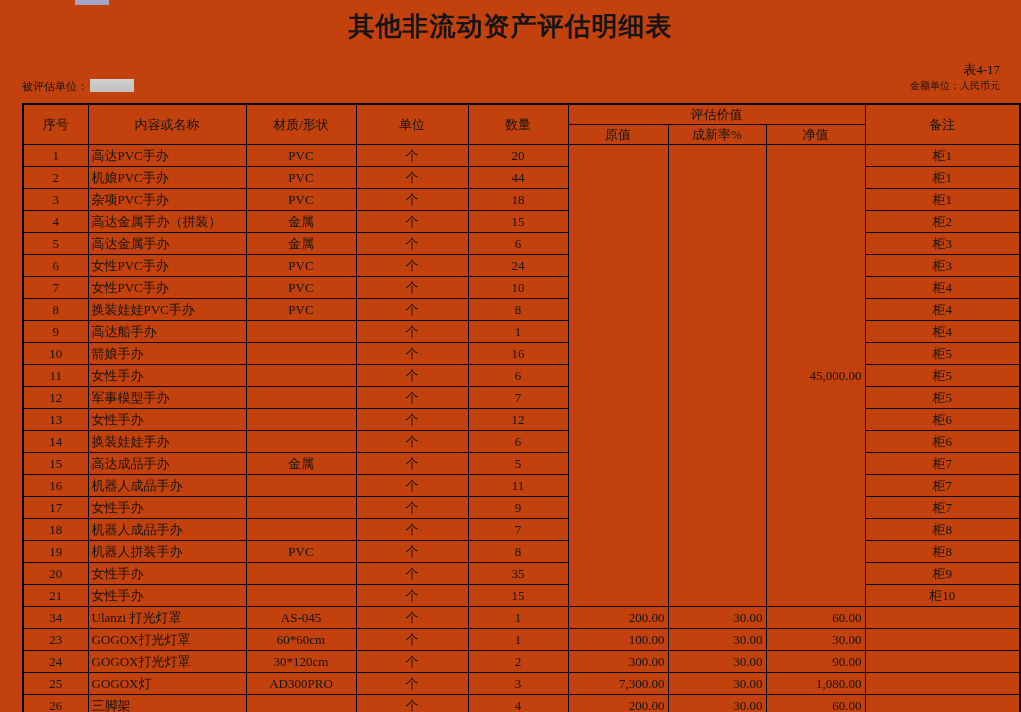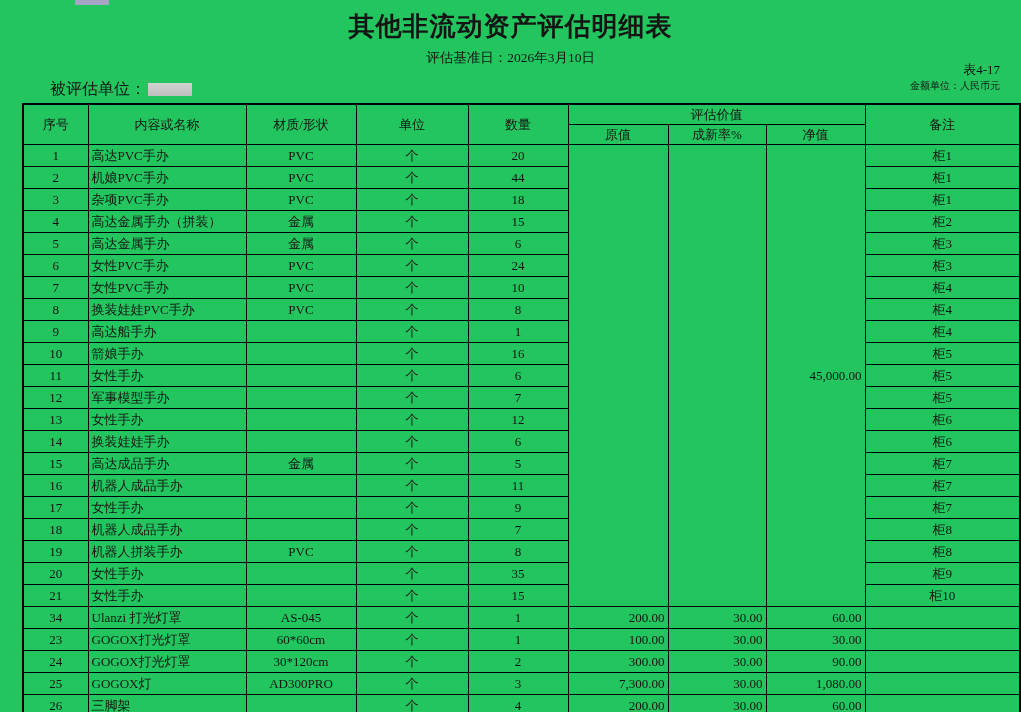--- a/index.html
+++ b/index.html
@@ -1,20 +1,20 @@
 <!DOCTYPE html>
 <html><head>
 <meta charset="utf-8">
 <style>
   html,body { margin:0; padding:0; background:#ffffff; }
   .page {
     position: relative;
     width: 1021px;
     height: 712px;
-    background: #22c55e;
+    background: #c2410c;
     font-family: "Liberation Serif", "DejaVu Serif", serif;
     color: #141414;
     overflow: hidden;
   }
   .artifact-bar {
     position: absolute;
     left: 75px; top: 0; width: 34px; height: 5px;
     background: #a7a5c7;
   }
   .doc-title {
@@ -33,22 +33,21 @@
   }
   .table-no {
     position: absolute;
     right: 21px; top: 61px;
     font-size: 13px;
     text-align: center;
   }
   .unit-line-left {
     position: absolute;
     left: 22px; top: 79px;
-    font-size: 16px;
-    margin-left: 28px;
+    font-size: 11px;
   }
   .unit-line-right {
     position: absolute;
     right: 21px; top: 79px;
     font-size: 10px;
   }
   .redaction {
     display: inline-block;
     width: 44px; height: 13px;
     background: linear-gradient(#d2d2d2, #bfbfbf);
@@ -81,21 +80,20 @@
   td.mid { vertical-align: middle; margin-top: 13px; }
 </style>
 </head>
 <body>
 
 <div class="page">
 
   <div class="artifact-bar"></div>
 
   <div class="doc-title">其他非流动资产评估明细表</div>
-  <div class="doc-subtitle">评估基准日：2026年3月10日</div>
   <div class="table-no">表4-17</div>
 
   <div class="unit-line-left"><span>被评估单位：</span><span class="redaction"></span></div>
 
   <div class="unit-line-right">金额单位：人民币元</div>
 
   <table class="detail">
     <colgroup>
       <col style="width:65px">
         <col style="width:158px">

